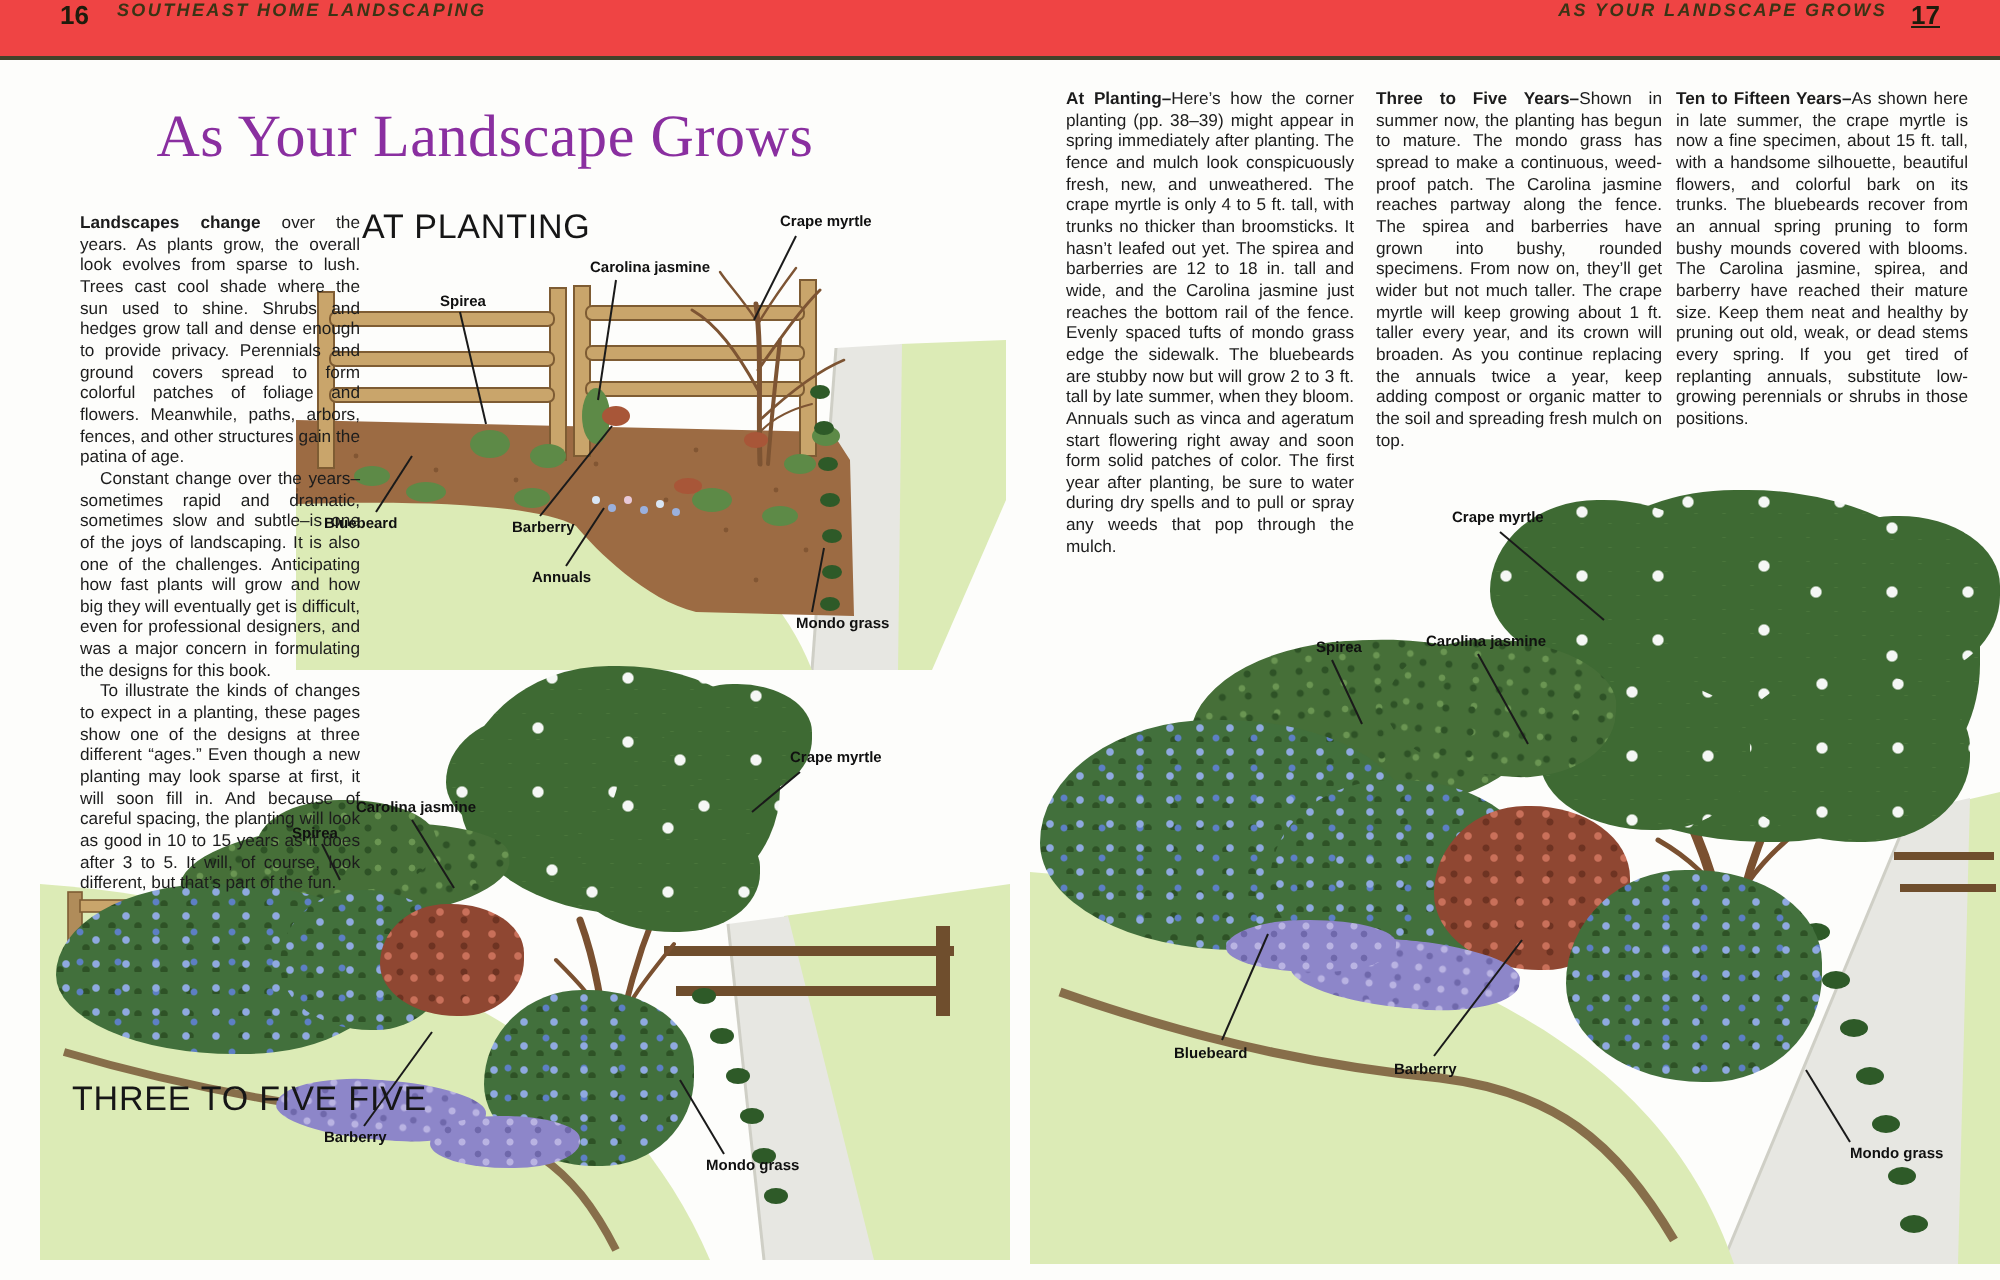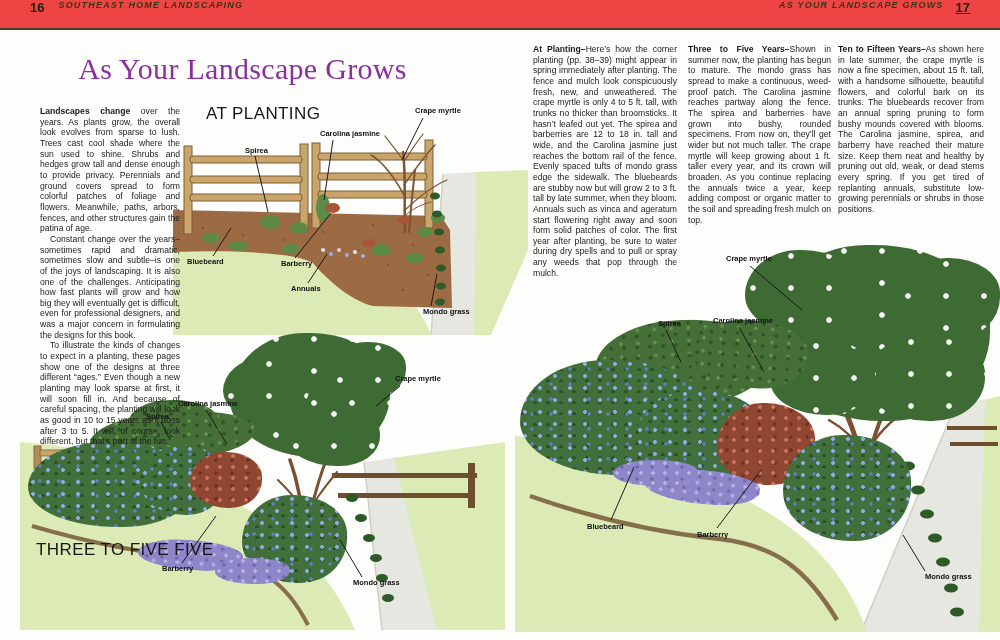--- a/index.html
+++ b/index.html
@@ -82,21 +82,21 @@
   <div class="col" style="left:533px;top:44px;width:144px;">
     <p><span class="lead">At Planting–</span><span>Here’s how the corner planting (pp. 38–39) might appear in spring immediately after planting. The fence and mulch look conspicuously fresh, new, and unweathered. The crape myrtle is only 4 to 5 ft. tall, with trunks no thicker than broomsticks. It hasn’t leafed out yet. The spirea and barberries are 12 to 18 in. tall and wide, and the Carolina jasmine just reaches the bottom rail of the fence. Evenly spaced tufts of mondo grass edge the sidewalk. The bluebeards are stubby now but will grow 2 to 3 ft. tall by late summer, when they bloom. Annuals such as vinca and ageratum start flowering right away and soon form solid patches of color. The first year after planting, be sure to water during dry spells and to pull or spray any weeds that pop through the mulch.</span></p>
   </div>
   <div class="col" style="left:688px;top:44px;width:143px;">
     <p><span class="lead">Three to Five Years–</span><span>Shown in summer now, the planting has begun to mature. The mondo grass has spread to make a continuous, weed-proof patch. The Carolina jasmine reaches partway along the fence. The spirea and barberries have grown into bushy, rounded specimens. From now on, they’ll get wider but not much taller. The crape myrtle will keep growing about 1 ft. taller every year, and its crown will broaden. As you continue replacing the annuals twice a year, keep adding compost or organic matter to the soil and spreading fresh mulch on top.</span></p>
   </div>
   <div class="col" style="left:838px;top:44px;width:146px;">
     <p><span class="lead">Ten to Fifteen Years–</span><span>As shown here in late summer, the crape myrtle is now a fine specimen, about 15 ft. tall, with a handsome silhouette, beautiful flowers, and colorful bark on its trunks. The bluebeards recover from an annual spring pruning to form bushy mounds covered with blooms. The Carolina jasmine, spirea, and barberry have reached their mature size. Keep them neat and healthy by pruning out old, weak, or dead stems every spring. If you get tired of replanting annuals, substitute low-growing perennials or shrubs in those positions.</span></p>
   </div>
 
-  <div class="fig" style="left:173px;top:100px;width:355px;height:235px;">
+  <div class="fig" style="left:148px;top:100px;width:355px;height:235px;">
     <svg class="figbase" width="355" height="235" viewBox="0 0 355 235">
       <polygon points="302,72 355,70 355,150 318,235 300,235" fill="#dcebb6"></polygon>
       <polygon points="270,74 303,72 301,235 258,235" fill="#e7e7e2"></polygon>
       <line x1="270" y1="74" x2="258" y2="235" stroke="#cfcfc6" stroke-width="1.5"></line>
       <path d="M0,148 C70,150 130,152 170,162 C210,172 240,190 258,235 L0,235 Z" fill="#dcebb6"></path>
       <path d="M0,110 L268,116 L277,130 L279,208 L200,206 C175,200 150,175 140,163 C120,152 60,150 0,152 Z" fill="#9c6b43"></path>
       <g fill="#6e4526" opacity=".55">
         <circle cx="30" cy="128" r="1.2"></circle>
           <circle cx="70" cy="135" r="1.2"></circle>
           <circle cx="110" cy="140" r="1.2"></circle>

